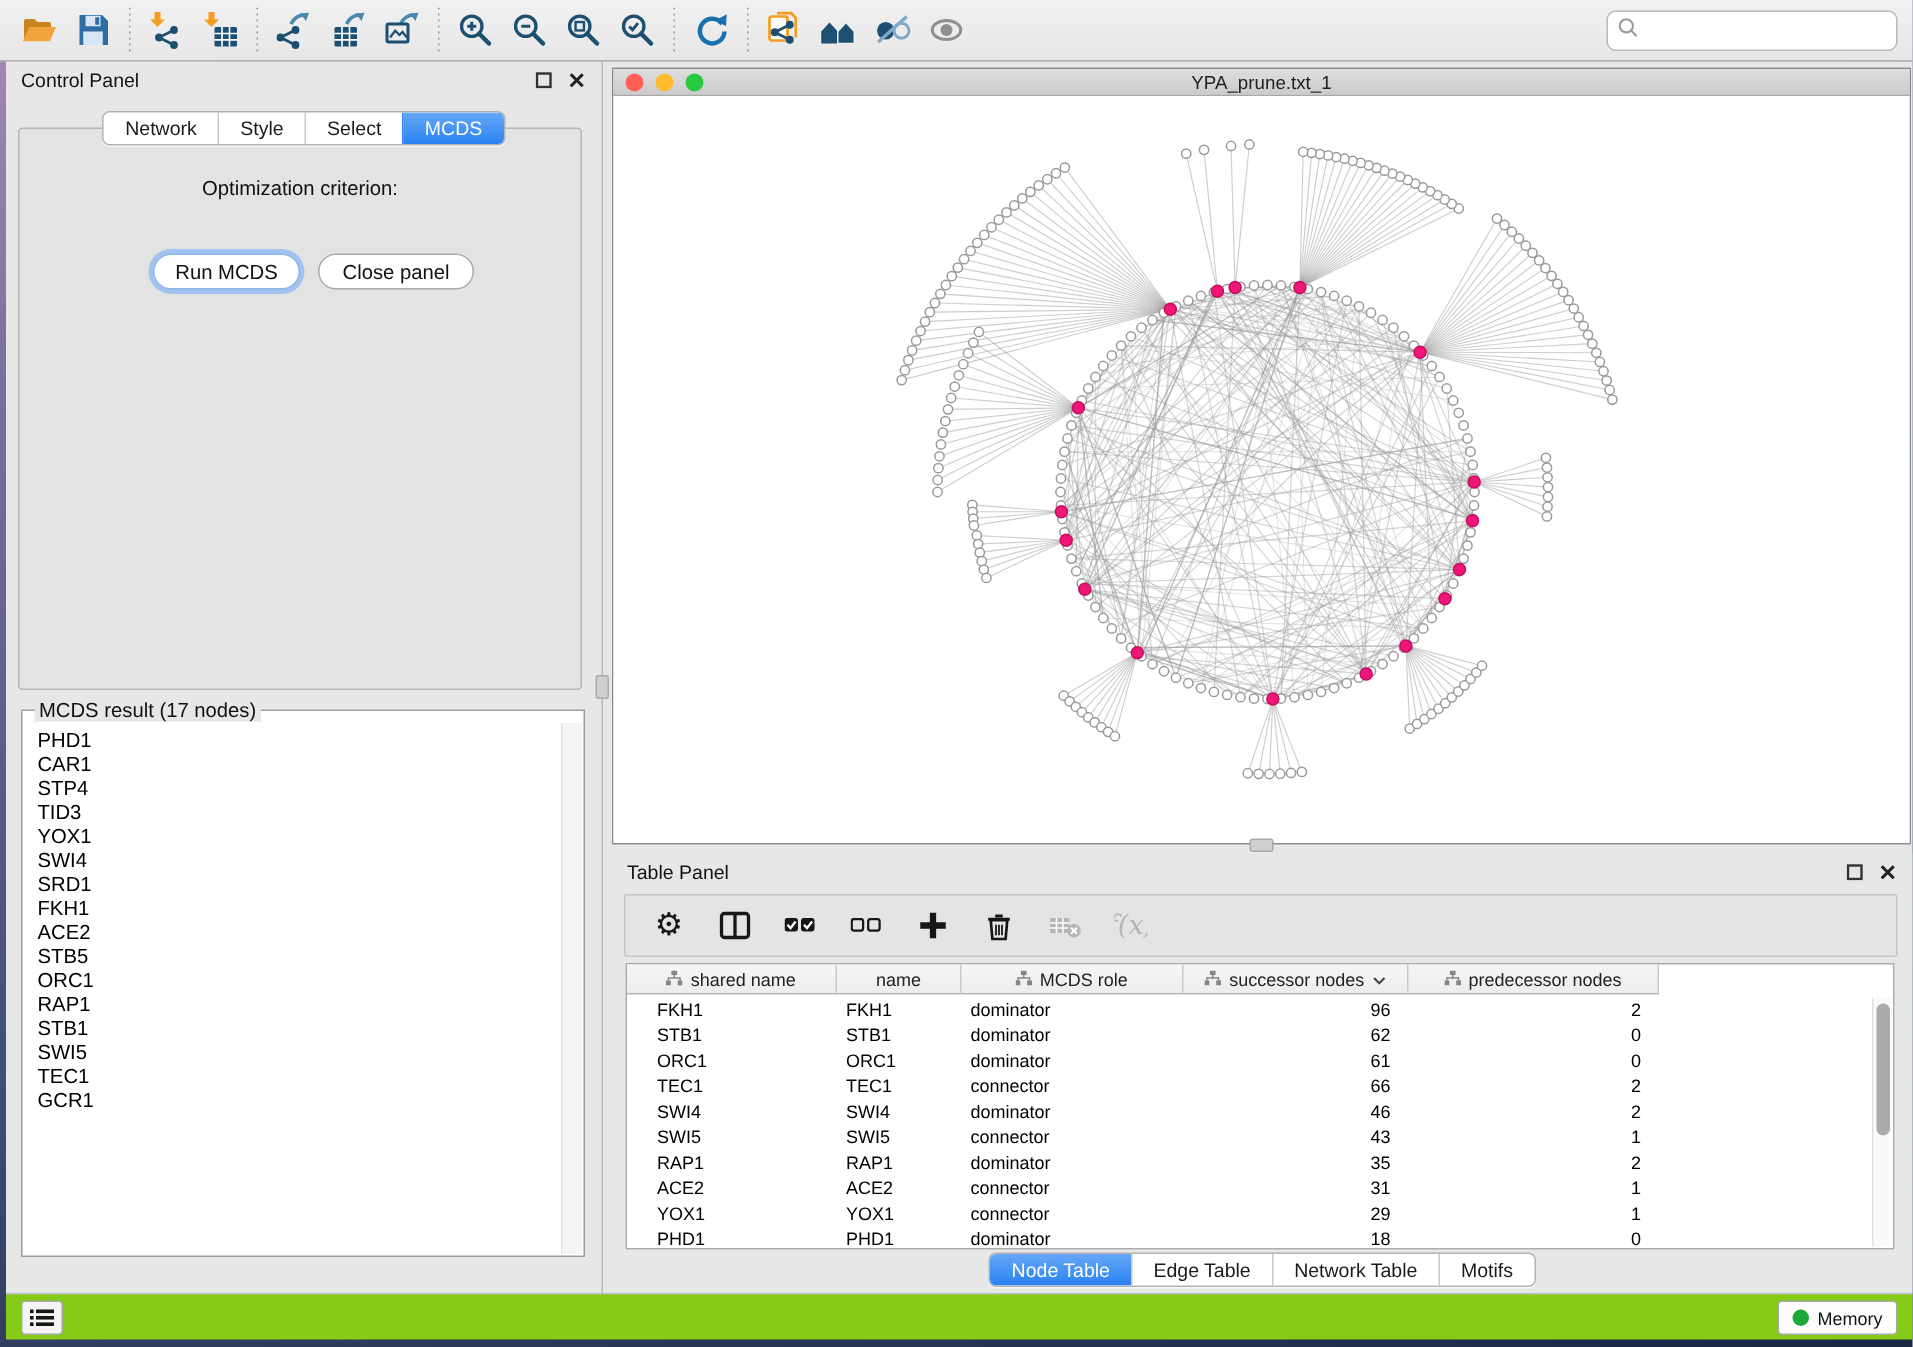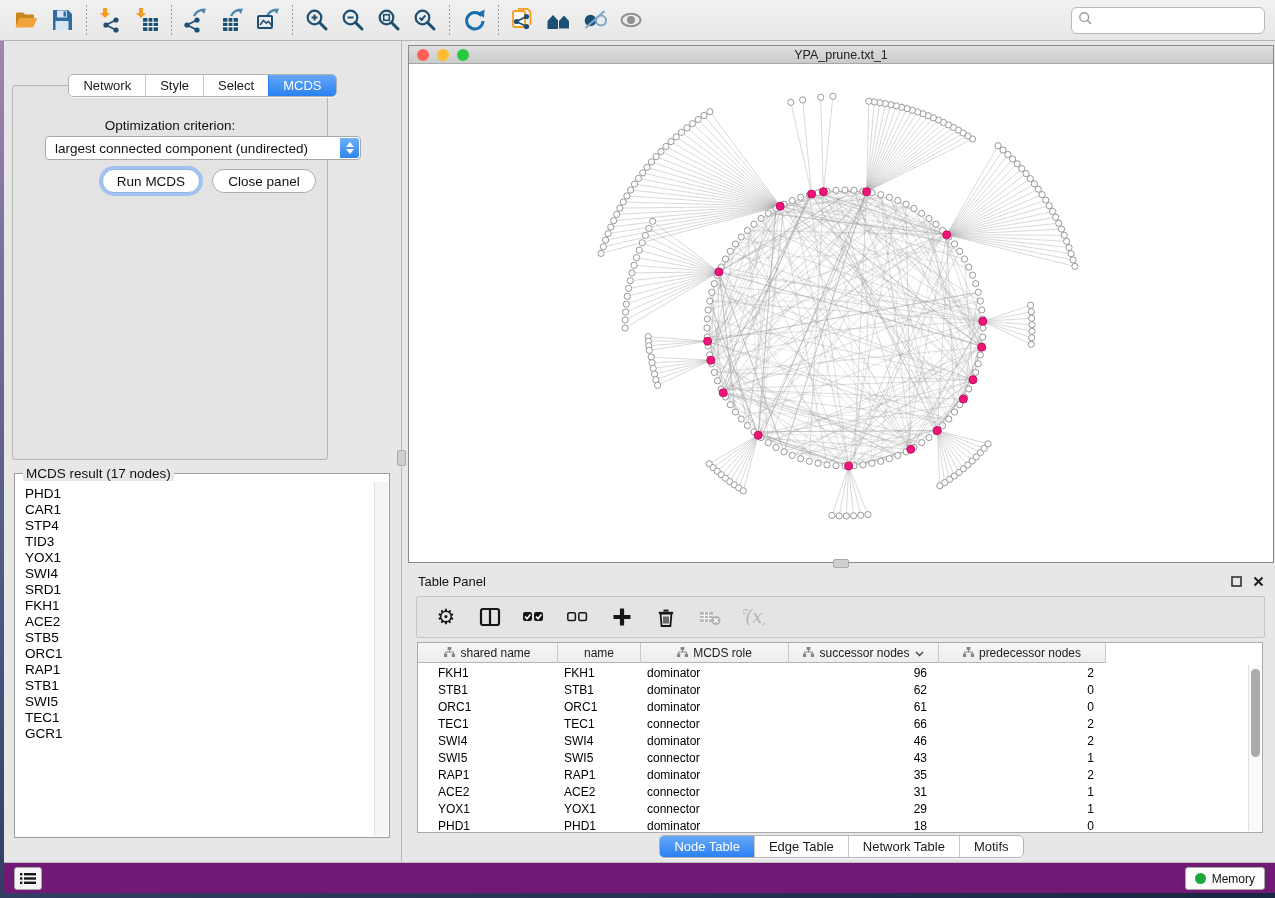--- a/index.html
+++ b/index.html
@@ -31,21 +31,21 @@
   .win-ico { width:14px; height:14px; margin-left:8px; display:flex; align-items:center;
     justify-content:center; }
   .seg { display:inline-flex; border:1px solid #b3b3b3; border-radius:5px; overflow:hidden;
     background:#fff; height:23px; box-shadow:0 1px 0 rgba(255,255,255,.7); }
   .seg > div { padding:0 14px; font-size:13px; color:#1a1a1a; display:flex; align-items:center;
     border-left:1px solid #c9c9c9; cursor:default; }
   .seg > div:first-child { border-left:none; }
   .seg > div.sel { background:linear-gradient(#66a8f8,#2a81f1); color:#fff;
     border-left-color:#2a81f1; }
   .cp-tabs { position:absolute; top:33px; left:0; width:100%; text-align:center; }
-  .cp-content { position:absolute; left:8px; top:44px; width:316px; height:375px;
+  .cp-content { position:absolute; left:8px; top:44px; width:376px; height:375px;
     background:#e3e3e3; border:1px solid #b5b5b5; border-radius:3px; }
   .opt-label { position:absolute; top:32px; width:100%; text-align:center; font-size:13.5px;
     color:#111; }
   .dropdown { position:absolute; left:32px; top:50px; width:316px; height:24px; background:#fff;
     border:1px solid #a8a8a8; border-radius:4px; font-size:13.5px; color:#111;
     display:flex; align-items:center; padding-left:9px; }
   .dropdown .step { position:absolute; right:1px; top:1px; bottom:1px; width:19px;
     background:linear-gradient(#6fb0f9,#2d85ee); border-radius:0 3px 3px 0;
     display:flex; flex-direction:column; align-items:center; justify-content:center; gap:2px; }
   .tri-up { width:0; height:0; border-left:4px solid transparent; border-right:4px solid transparent;
@@ -100,21 +100,21 @@
   .trow { position:absolute; left:0; display:flex; height:17px; font-size:12px; color:#000; }
   .td { display:flex; align-items:center; overflow:hidden; white-space:nowrap; }
   .tscroll { position:absolute; right:1px; top:22px; bottom:1px; width:13px; background:#fafafa;
     border-left:1px solid #e0e0e0; }
   .tthumb { position:absolute; left:2px; top:4px; width:9px; height:88px; background:#ababab;
     border-radius:5px; }
   .tp-tabs { position:absolute; top:266px; left:0; width:100%; text-align:center; }
 
   
   .statusbar { position:absolute; left:4px; top:862px; width:1271px; height:31px;
-    background:#701a75; border-top:1px solid #bdbdbd; }
+    background:#84cc16; border-top:1px solid #bdbdbd; }
   .sb-btn { position:absolute; left:10px; top:4px; width:28px; height:23px; background:#f5f5f5;
     border:1px solid #a8a8a8; border-radius:3px; display:flex; align-items:center;
     justify-content:center; }
   .mem-btn { position:absolute; right:10px; top:4px; height:23px; background:#fdfdfd;
     border:1px solid #a8a8a8; border-radius:3px; display:flex; align-items:center; gap:6px;
     padding:0 9px; font-size:12px; color:#111; }
   .mem-dot { width:11px; height:11px; border-radius:50%; }
 </style>
 </head>
 <body>
@@ -267,29 +267,36 @@
       <svg width="15" height="15" viewBox="0 0 15 15">
           <circle cx="6.2" cy="6.2" r="4.4" fill="none" stroke="#9a9a9a" stroke-width="1.4"></circle>
           <path d="M9.5 9.5 L13 13" stroke="#9a9a9a" stroke-width="1.4"></path>
         </svg>
     </span>
     <input type="text" placeholder="" style="">
   </div>
 </div>
 
 <div class="control-panel">
+  <div class="panel-title-row">
+    <span>Control Panel</span>
+    <span class="spacer"></span>
+    <span class="win-ico">
+      <svg width="11" height="11" viewBox="0 0 11 11">
+          <rect x="1" y="1" width="9" height="9" fill="none" stroke="#333" stroke-width="1.6"></rect>
+        </svg>
+    </span>
+    <span class="win-ico">
+      <svg width="11" height="11" viewBox="0 0 11 11">
+          <path d="M1.5 1.5 L9.5 9.5 M9.5 1.5 L1.5 9.5" stroke="#222" stroke-width="2.1"></path>
+        </svg>
+    </span>
+  </div>
   <div class="cp-content">
     <div class="opt-label">Optimization criterion:</div>
-    <div class="dropdown">
-      <span>largest connected component (undirected)</span>
-      <span class="step">
-        <span class="tri-up"></span>
-          <span class="tri-dn"></span>
-      </span>
-    </div>
     <div class="btn focus" style="left:89px; top:83px; width:98px;">Run MCDS</div>
     <div class="btn" style="left:199px; top:83px; width:104px;">Close panel</div>
   </div>
   <div class="cp-tabs" id="cp-tabs"><div class="seg">
         <div>Network</div>
         <div>Style</div>
         <div>Select</div>
         <div class="sel">MCDS</div>
       </div></div>
   <fieldset class="mcds-fieldset">

